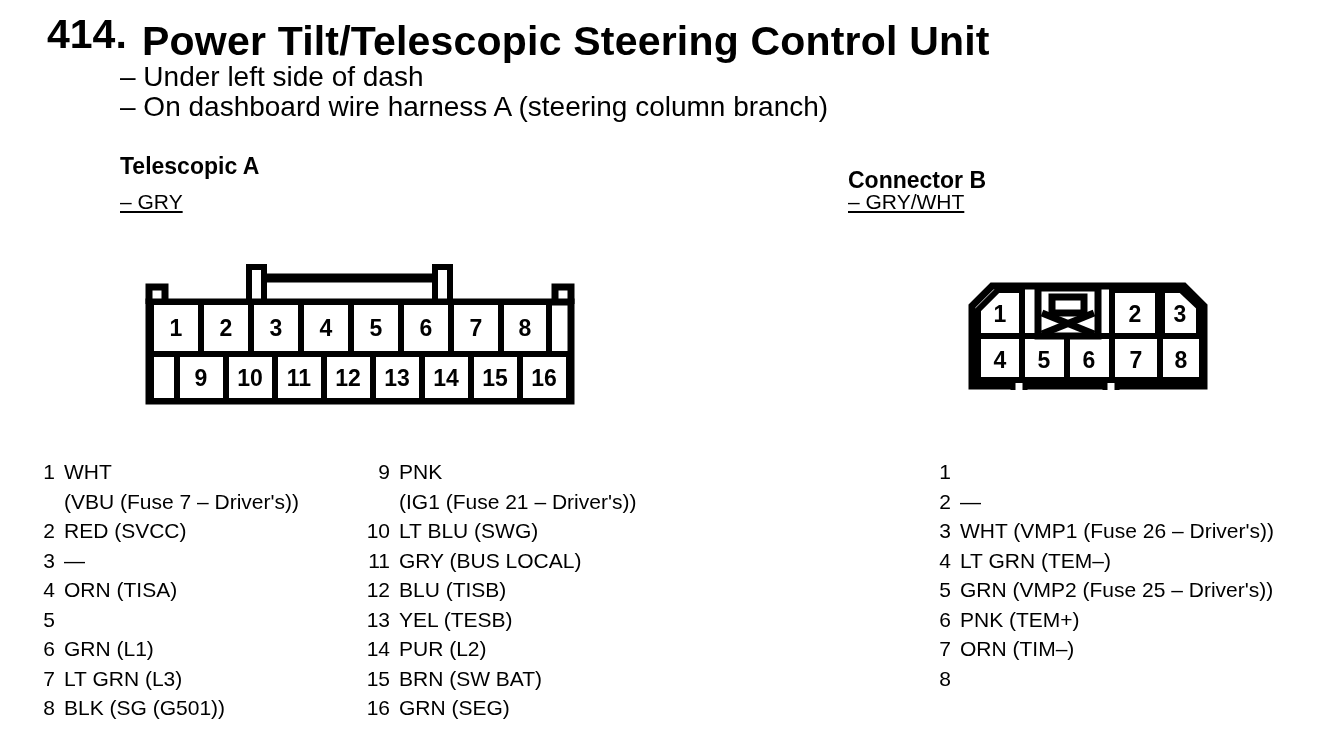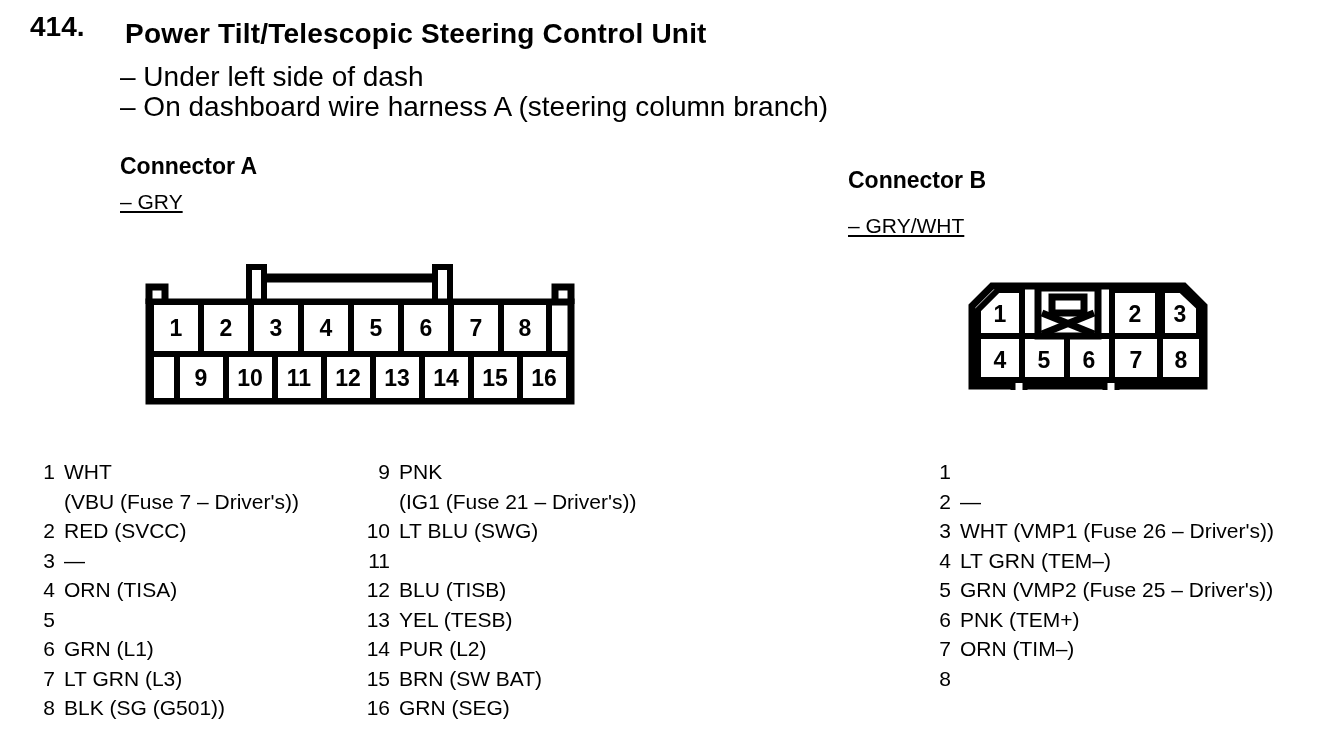--- a/index.html
+++ b/index.html
@@ -3,30 +3,30 @@
 <meta charset="utf-8">
 <style>
   html,body { margin:0; padding:0; }
   body {
     width:1344px; height:736px; position:relative;
     background:#ffffff; color:#000000;
     font-family:"Liberation Sans", sans-serif;
     overflow:hidden;
   }
   .abs { position:absolute; }
-  .title-row { left:30px; top:11px; display:flex; font-weight:bold; font-size:28px; white-space:nowrap; }
+  .title-row { left:47px; top:11px; display:flex; font-weight:bold; font-size:41px; white-space:nowrap; }
   .item-num { width:88px; flex:none; }
   h1.page-title { font:inherit; margin:7px; letter-spacing:0.2px; }
   .notes { left:120px; top:62px; font-size:28px; line-height:30px; white-space:pre-line; }
   .conn-heading { font-size:23px; font-weight:bold; }
   .heading-a { left:120px; top:153px; }
   .heading-b { left:848px; top:167px; }
   .wire-color { font-size:21px;text-decoration:underline; }
   .color-a { left:120px; top:190px; }
-  .color-b { left:848px; top:190px;margin-top:24px; }
+  .color-b { left:848px; top:190px; }
   .pin-list { font-size:21px; line-height:29.5px; }
   .list-a1 { left:33px;  top:457px; }
   .list-a2 { left:357px; top:457px; }
   .list-b  { left:933px; top:457px; }
   .pin-row { display:flex; align-items:flex-start; }
   .pin-num { flex:none; text-align:right; margin-right:9px; }
   .w22 .pin-num { width:22px; }
   .w33 .pin-num { width:33px; }
   .w18 .pin-num { width:18px; }
   .pin-desc { white-space:pre-line; }
@@ -40,21 +40,21 @@
 <body>
 
 <div class="abs title-row">
   <span class="item-num">414.</span>
   <h1 class="page-title">Power Tilt/Telescopic Steering Control Unit</h1>
 </div>
 
 <div class="abs notes">– Under left side of dash
 – On dashboard wire harness A (steering column branch)</div>
 
-<div class="abs conn-heading heading-a">Connector A</div>
+<div class="abs conn-heading heading-a">Telescopic A</div>
 <div class="abs wire-color color-a">– GRY</div>
 <div class="abs conn-heading heading-b">Connector B</div>
 <div class="abs wire-color color-b">– GRY/WHT</div>
 
 <svg class="abs" style="left:145px; top:262px;" width="430" height="148" viewBox="0 0 430 148">
   <g stroke="#000" fill="#fff">
     <path d="M 4 42 V 25 H 20 V 42" stroke-width="7"></path>
     <path d="M 426 42 V 25 H 410 V 42" stroke-width="7"></path>
     <rect x="104" y="5" width="15" height="37" stroke-width="6"></rect>
     <rect x="290" y="5" width="15" height="37" stroke-width="6"></rect>
@@ -165,20 +165,21 @@
     <span class="pin-num">9</span>
     <span class="pin-desc">PNK
 (IG1 (Fuse 21 – Driver's))</span>
   </div>
   <div class="pin-row">
     <span class="pin-num">10</span>
     <span class="pin-desc">LT BLU (SWG)</span>
   </div>
   <div class="pin-row">
     <span class="pin-num">11</span>
+    <span class="pin-desc">GRY (BUS LOCAL)</span>
   </div>
   <div class="pin-row">
     <span class="pin-num">12</span>
     <span class="pin-desc">BLU (TISB)</span>
   </div>
   <div class="pin-row">
     <span class="pin-num">13</span>
     <span class="pin-desc">YEL (TESB)</span>
   </div>
   <div class="pin-row">

